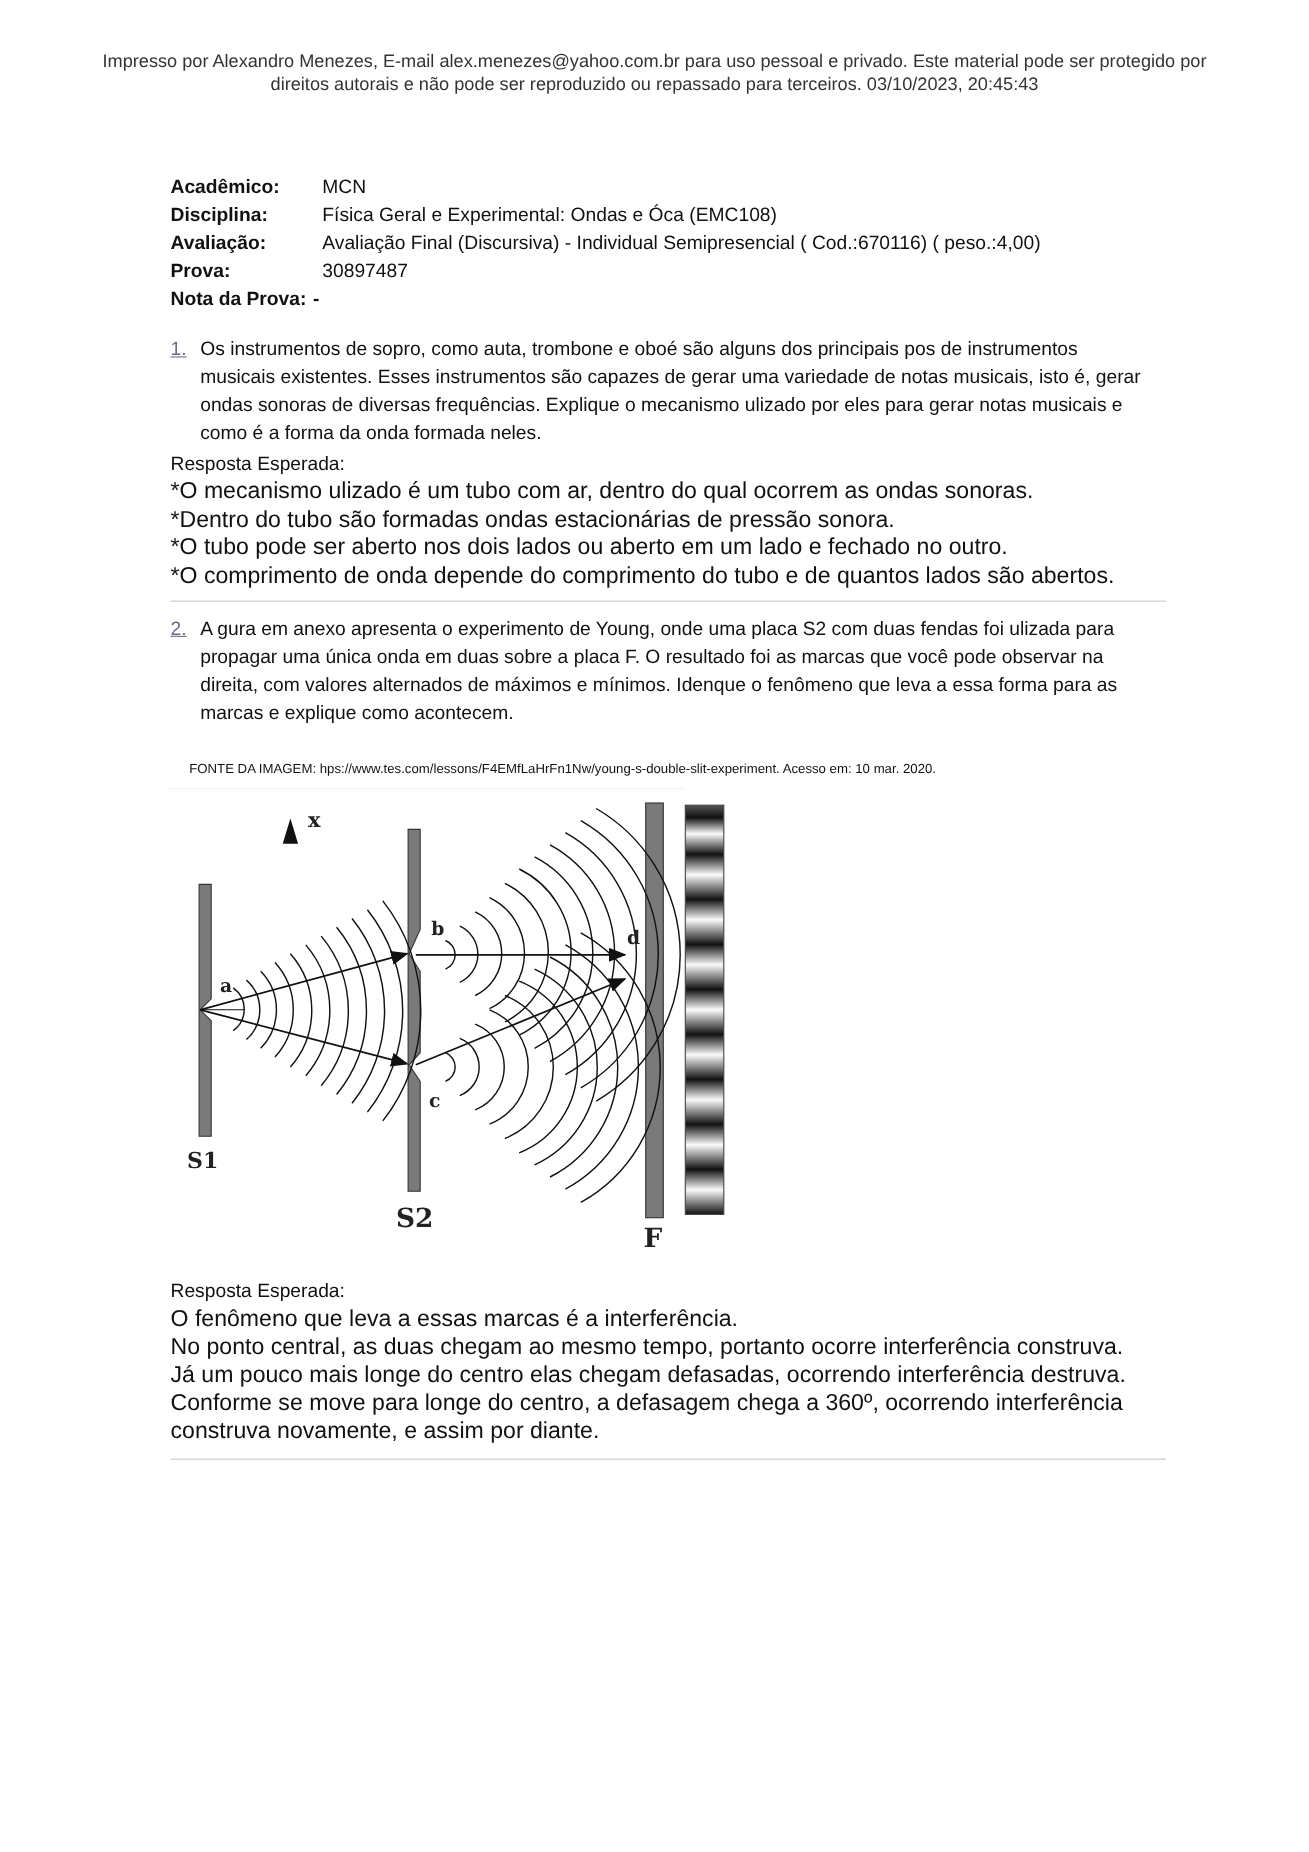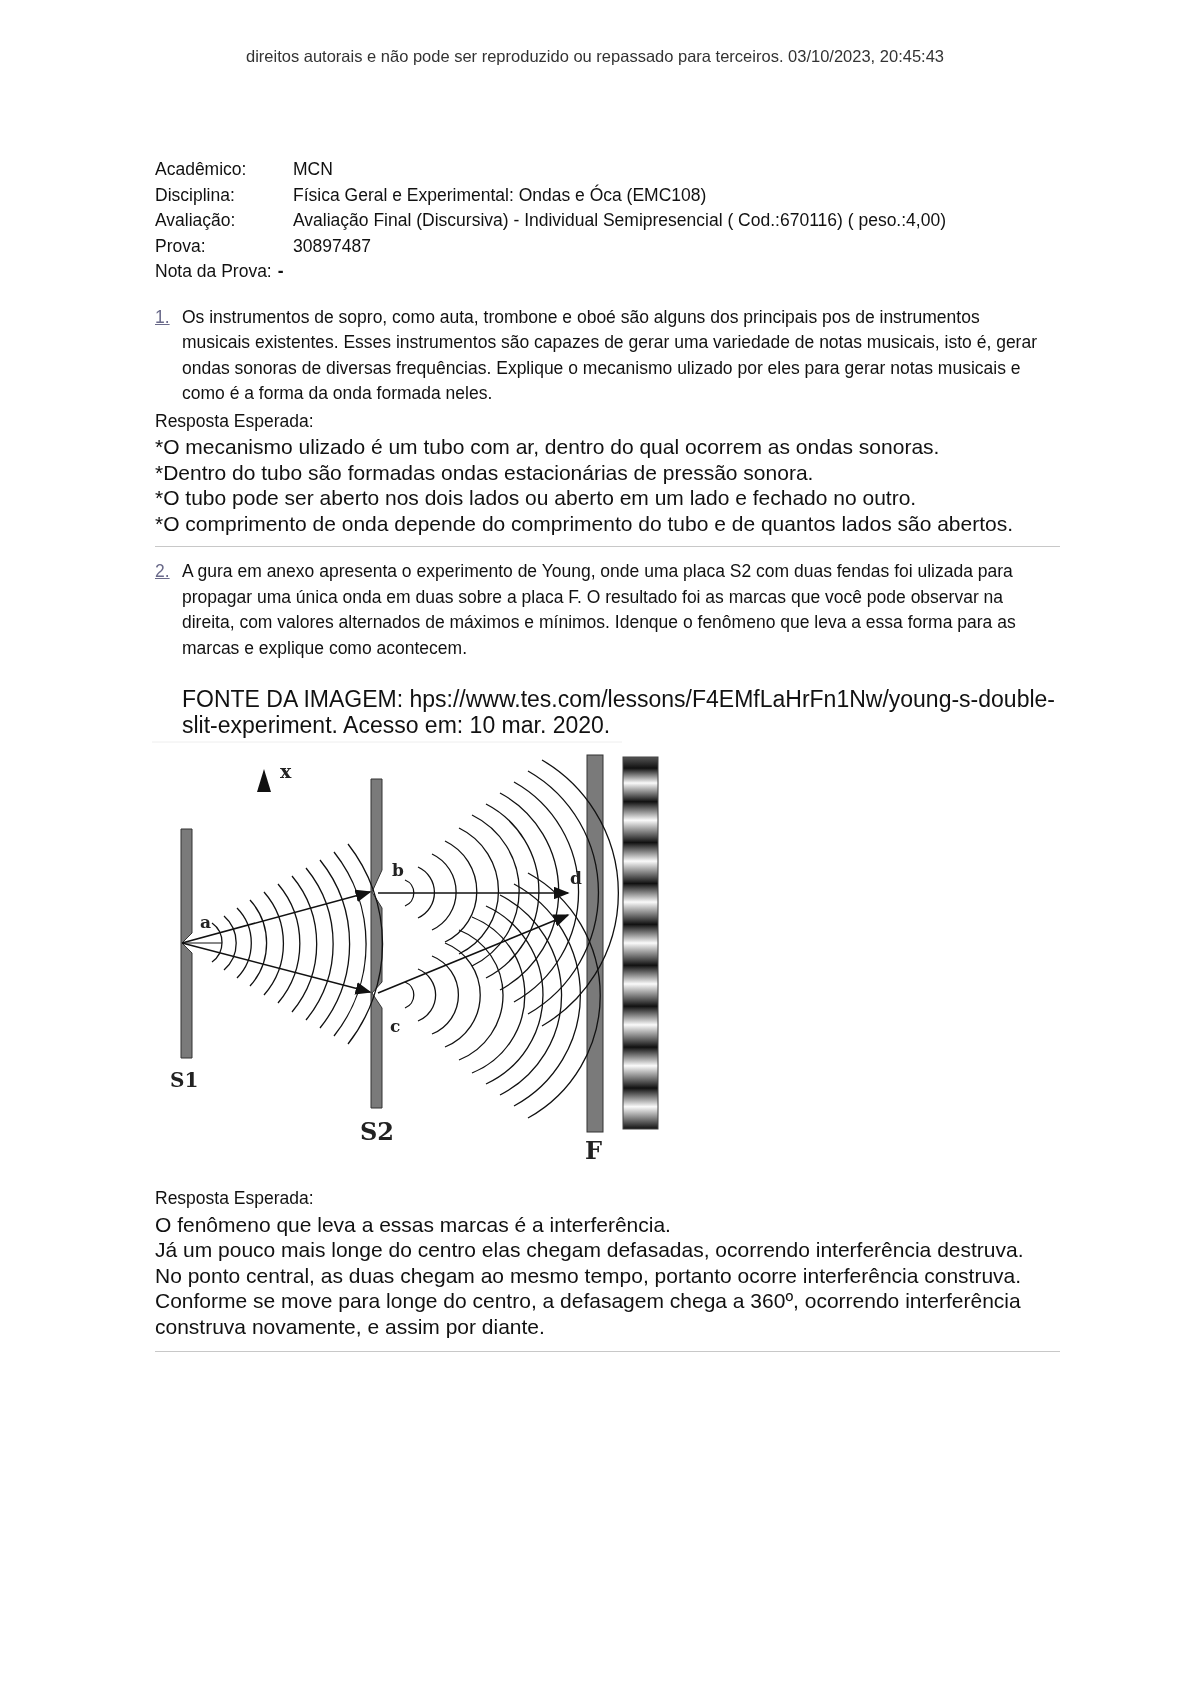--- a/index.html
+++ b/index.html
@@ -6,41 +6,42 @@
     body {
       width: 1190px; height: 1684px; position: relative; overflow: hidden;
       font-family: "Liberation Sans", "DejaVu Sans", sans-serif; color: #111;
     }
     .watermark {
       position: absolute; top: 46px; left: 0; width: 1190px;
       text-align: center; font-size: 16.5px; line-height: 21px; color: #333;
     }
     .content { position: absolute; left: 155px; top: 157px; width: 905px; }
     .meta-row { display: flex; font-size: 17.5px; line-height: 25.5px; }
-    .meta-label { width: 138px; font-weight: normal; flex: none; }
+    .meta-label { width: 138px; font-weight: bold; flex: none; }
     .meta-value { flex: 1; }
     .meta-row.nota .meta-label { width: auto; margin-right: 6px; text-align: center; }
 
     .question { margin-top: 20px; }
     .q-head { display: flex; font-size: 17.5px; line-height: 25.5px; }
     .q-num { width: 27px; flex: none; color: #6a6a8a; text-decoration: underline; }
     .q-text { flex: 1; padding-right: 10px; }
     .resp-title { font-weight: normal; font-size: 17.5px; line-height: 25.5px; margin-top: 2px; }
     .resp-line { font-size: 21px; line-height: 25.5px; }
     .divider { height: 1px; background: #c8c8c8; margin: 10px 0 0 0; width: 905px; }
-    .source { margin-left: 27px; margin-top: 26px; font-size: 23px; line-height: 25.5px; }
+    .source { margin-left: 17px; margin-top: 26px; font-size: 12px; line-height: 25.5px; }
 
     .figure { position: relative; width: 520px; height: 440px; margin-left: -3px; margin-top: 2px; }
     .figure svg { position: absolute; left: 0; top: 0; }
     .fig-label { position: absolute; font-family: "DejaVu Serif", "Liberation Serif", serif; font-weight: bold; color: #222; }
   </style>
 </head>
 <body>
 
 <div class="watermark">
+  <div>Impresso por Alexandro Menezes, E-mail alex.menezes@yahoo.com.br para uso pessoal e privado. Este material pode ser protegido por</div>
   <div>direitos autorais e não pode ser reproduzido ou repassado para terceiros. 03/10/2023, 20:45:43</div>
 </div>
 
 <div class="content">
   <div>
     <div class="meta-row">
       <span class="meta-label">Acadêmico:</span>
       <span class="meta-value">MCN</span>
     </div>
     <div class="meta-row">
@@ -176,18 +177,18 @@
       <span class="fig-label" style="left:240px;top:120px;font-size:17px">b</span>
       <span class="fig-label" style="left:238px;top:276px;font-size:17px">c</span>
       <span class="fig-label" style="left:418px;top:128px;font-size:17px">d</span>
       <span class="fig-label" style="left:18px;top:328px;font-size:20px">S1</span>
       <span class="fig-label" style="left:208px;top:377px;font-size:24px">S2</span>
       <span class="fig-label" style="left:433px;top:396px;font-size:24px">F</span>
     </div>
 
     <div class="resp-title" style="margin-top:6px">Resposta Esperada:</div>
     <div class="resp-line">O fenômeno que leva a essas marcas é a interferência.</div>
+    <div class="resp-line">No ponto central, as duas chegam ao mesmo tempo, portanto ocorre interferência construva.</div>
     <div class="resp-line">Já um pouco mais longe do centro elas chegam defasadas, ocorrendo interferência destruva.</div>
-    <div class="resp-line">No ponto central, as duas chegam ao mesmo tempo, portanto ocorre interferência construva.</div>
     <div class="resp-line">Conforme se move para longe do centro, a defasagem chega a 360º, ocorrendo interferência construva novamente, e assim por diante.</div>
     <div class="divider" style="margin-top:12px"></div>
   </div>
 </div>
 
 </body></html>

